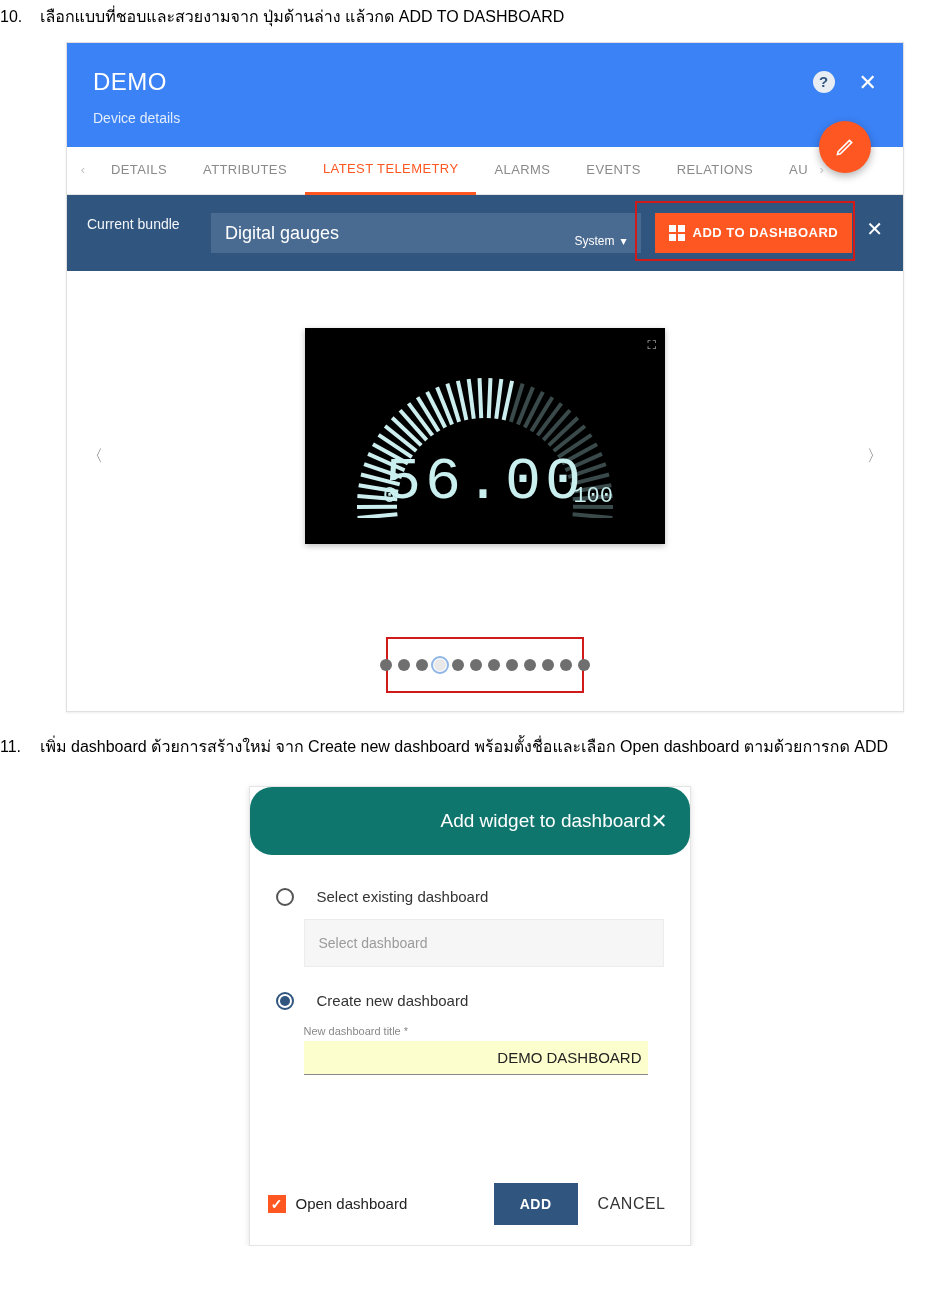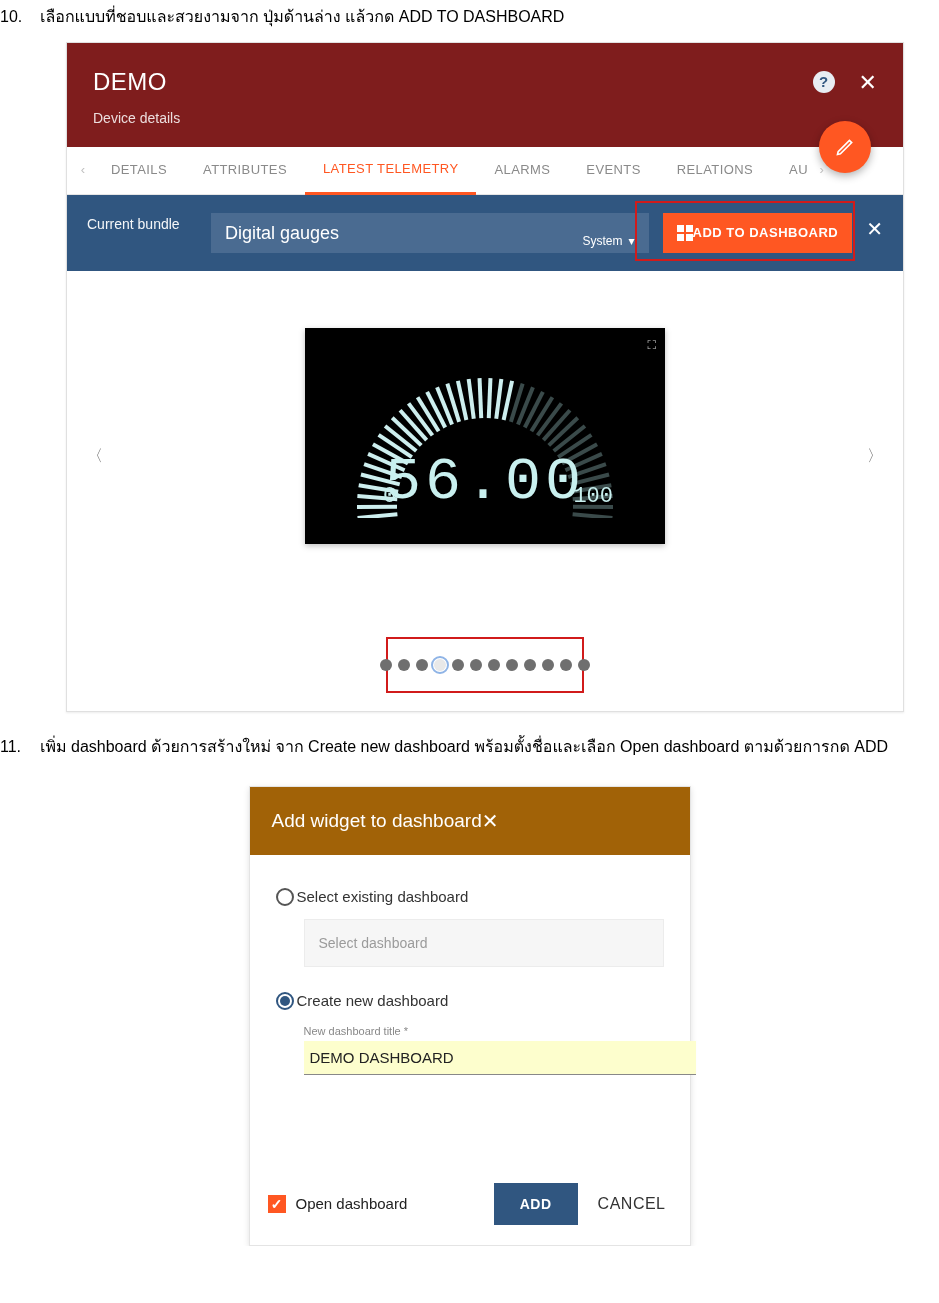--- a/index.html
+++ b/index.html
@@ -16,21 +16,21 @@
   .step-text { flex: 1; padding-right: 10px; }
 
   .tb-panel {
     width: 838px;
     margin: 0 0 0 66px;
     border: 1px solid #e0e0e0;
     box-shadow: 0 1px 2px rgba(0,0,0,.08);
     background: #fff;
   }
   .tb-header {
-    background: #7f1d1d;
+    background: #3b82f6;
     color: #fff;
     display: flex;
     align-items: flex-start;
     padding: 20px 26px 18px 26px;
     position: relative;
   }
   .tb-header-left { flex: 1; }
   .tb-title { font-size: 24px; font-weight: 400; letter-spacing: .5px; }
   .tb-sub { font-size: 14px; opacity: .85; margin-top: 6px; }
   .tb-header-icons { display: flex; align-items: center; gap: 24px; padding-top: 2px; }
@@ -79,21 +79,21 @@
   .bundle-select {
     flex:1; background:#4a6b91; height:40px;
     display:flex; align-items:center; justify-content:space-between;
     padding:0 14px;
     font-size:18px;
   }
   .bundle-system { font-size:12px; display:flex; align-items:center; gap:6px;margin-top:16px; }
   .add-dash {
     background:#ff5722; color:#fff;
     height:40px; padding:0 14px;
-    display:flex; align-items:center; 
+    display:flex; align-items:center; gap:8px;
     font-weight:600; font-size:13px; letter-spacing:.5px;
     margin-left:14px; cursor:pointer;
   }
   .close-bundle { margin-left:14px; font-size:20px; cursor:pointer; }
   .redbox-add {
     position:absolute; border:2px solid #d11b1b;
     top:6px; right:48px; width:220px; height:60px;
     pointer-events:none;
   }
 
@@ -139,44 +139,44 @@
   .redbox-dots { position:absolute; border:2px solid #d11b1b; width:198px; height:56px; }
 
   
   .dialog {
     width:442px; margin:26px auto 0 auto;
     border:1px solid #e4e4e4;
     box-shadow:0 2px 6px rgba(0,0,0,.12);
     background:#fff;
   }
   .dlg-header {
-    background:#a16207; color:#fff;
-    display:flex; align-items:center; justify-content:flex-start;
-    padding:18px 22px; font-size:19px; font-weight:400;
+    background:#0f766e; color:#fff;
+    display:flex; align-items:center; justify-content:flex-end;
+    padding:18px 22px; font-size:19px; font-weight:400;border-radius:22px;
   }
   .dlg-body { padding:30px 26px 10px 26px; }
-  .radio-row { display:flex; align-items:center; gap:3px; font-size:15px; color:#333; margin-bottom:10px; }
+  .radio-row { display:flex; align-items:center; gap:23px; font-size:15px; color:#333; margin-bottom:10px; }
   .radio {
     width:18px; height:18px; border:2px solid #555; border-radius:50%;
     display:inline-flex; align-items:center; justify-content:center;
   }
   .radio.selected::after {
     content:""; width:10px; height:10px; border-radius:50%; background:#305680;
   }
   .radio.selected { border-color:#305680; }
   .sel-dash {
     margin-left:28px; margin-bottom:22px;
     background:#f6f6f6; border:1px solid #ececec;
     padding:12px 14px; color:#9b9b9b; font-size:14px;
   }
   .new-title-lbl { margin-left:28px; font-size:11px; color:#888; margin-top:2px; }
   .new-title-in {
-    margin-left:28px; width:392px;
+    margin-left:28px; width:344px;
     background:#fdfecd; border:none; border-bottom:1px solid #888;
-    padding:8px 6px; font-size:15px; color:#222;
+    padding:8px 6px; font-size:15px; color:#222;text-align:right;
   }
   .dlg-footer {
     display:flex; align-items:center;
     padding:18px 24px 20px 18px;
     gap:20px;
     margin-top:80px;
   }
   .cb {
     width:18px; height:18px; background:#ff5722;
     display:inline-flex; align-items:center; justify-content:center;

